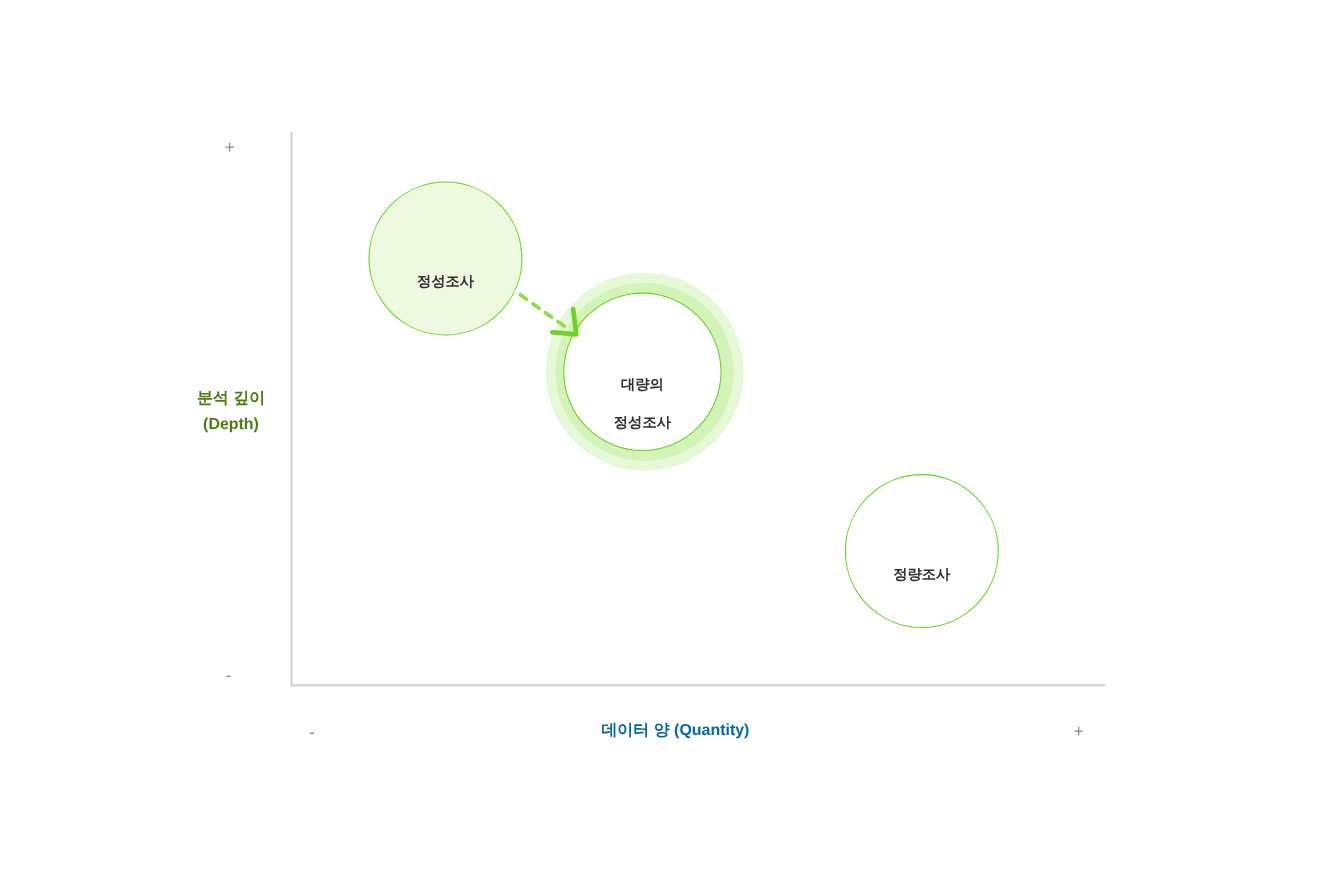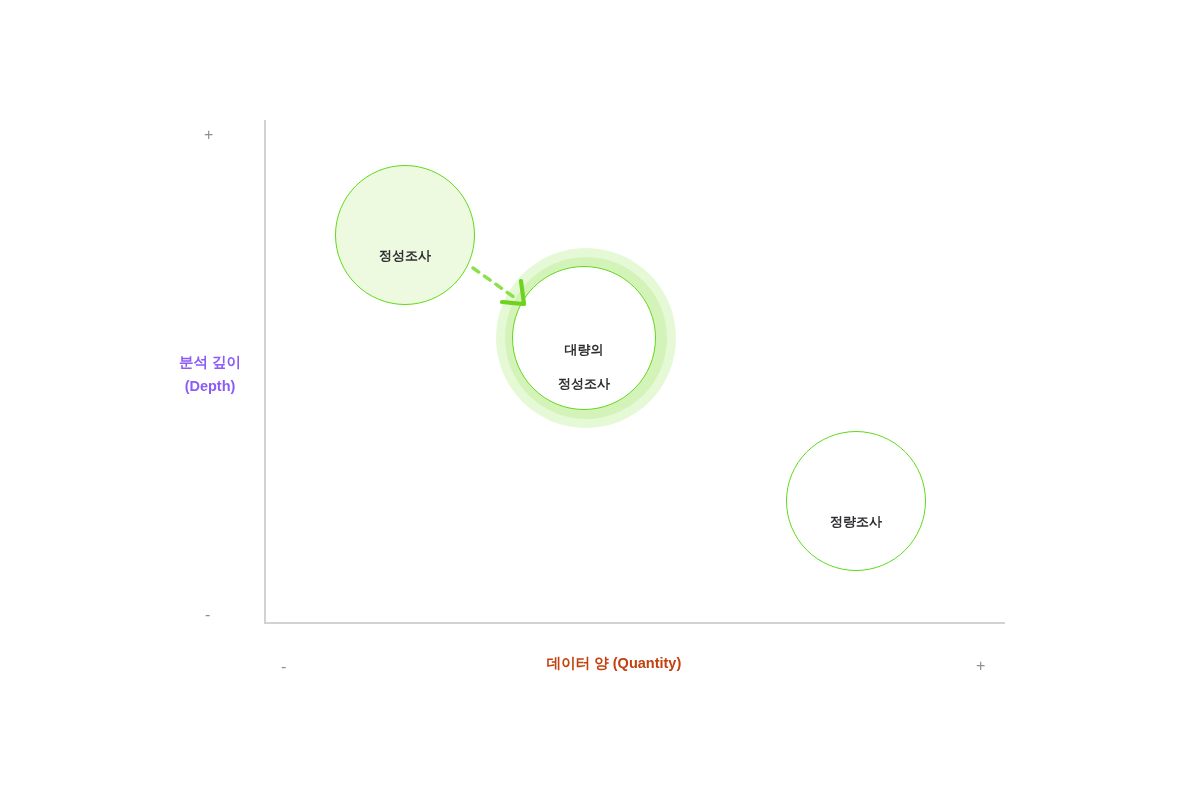--- a/index.html
+++ b/index.html
@@ -55,35 +55,35 @@
   #x-tick-minus { left: 281px; top: 659px; }
   #x-tick-plus  { left: 976px; top: 658px; }
 
   
   #y-axis-title {
     position: absolute;
     left: 150px;
     top: 350px;
     width: 120px;
     text-align: center;
-    color: #8b5cf6;
+    color: #4d7c0f;
     font-size: 14.5px;
     font-weight: 700;
     line-height: 24px;
     user-select: none;
   }
   #y-axis-title .ln { display: block; white-space: nowrap; }
 
   #x-axis-title {
     position: absolute;
     left: 464px;
     top: 654px;
     width: 300px;
     text-align: center;
-    color: #c2410c;
+    color: #0369a1;
     font-size: 14.5px;
     font-weight: 700;
     white-space: nowrap;
     user-select: none;
   }
 
   
   .bubble {
     position: absolute;
     border-radius: 50%;
@@ -108,21 +108,21 @@
     left: 335px;
     top: 165px;
     width: 140px;
     height: 140px;
     background: #edfadf;
     border: 1.6px solid #5fdb17;
   }
 
   
   #bubble-quantitative {
-    left: 786px;
+    left: 768px;
     top: 431px;
     width: 140px;
     height: 140px;
     background: #ffffff;
     border: 1.6px solid #5fdb17;
   }
 
   
   #bubble-highlight-wrap {
     position: absolute;

